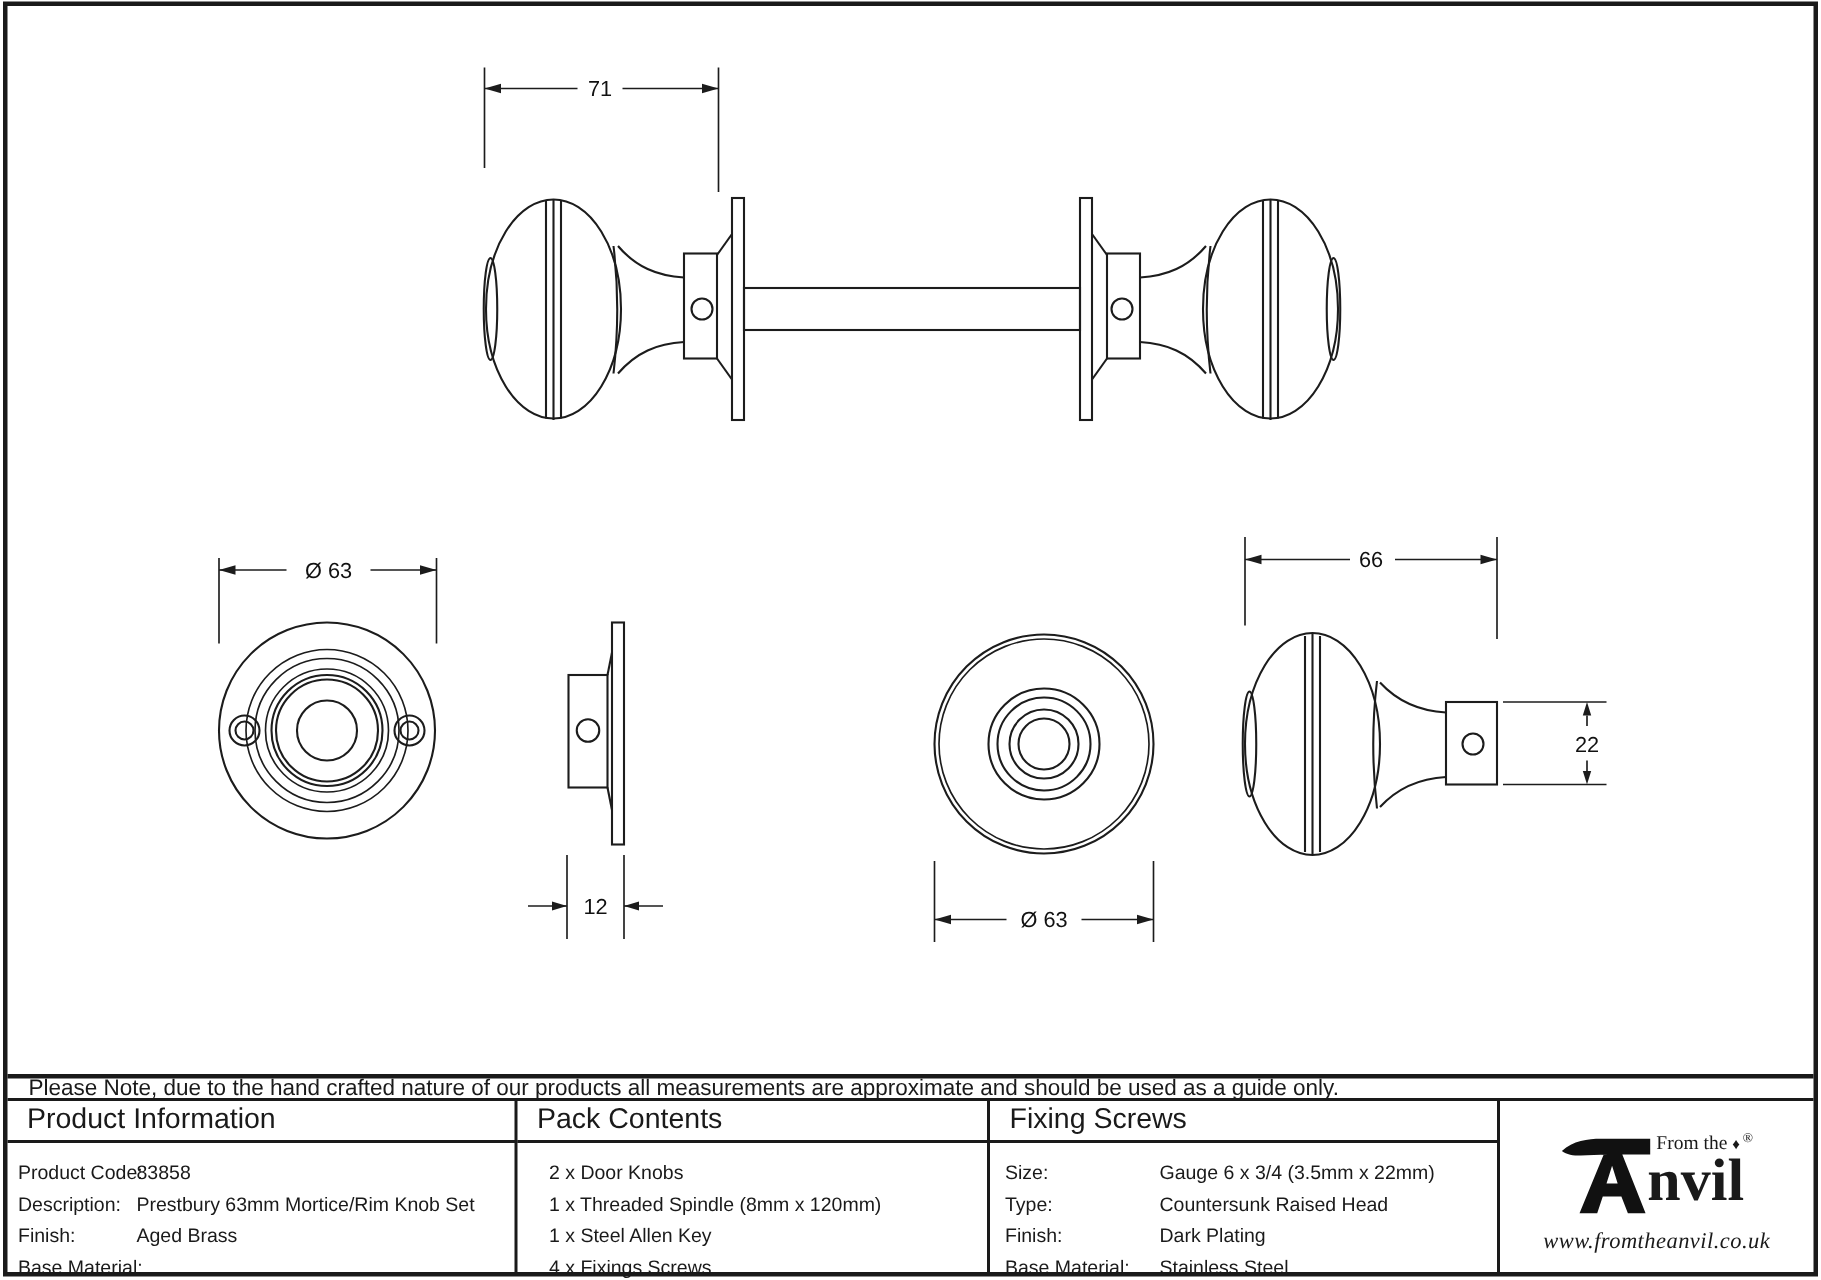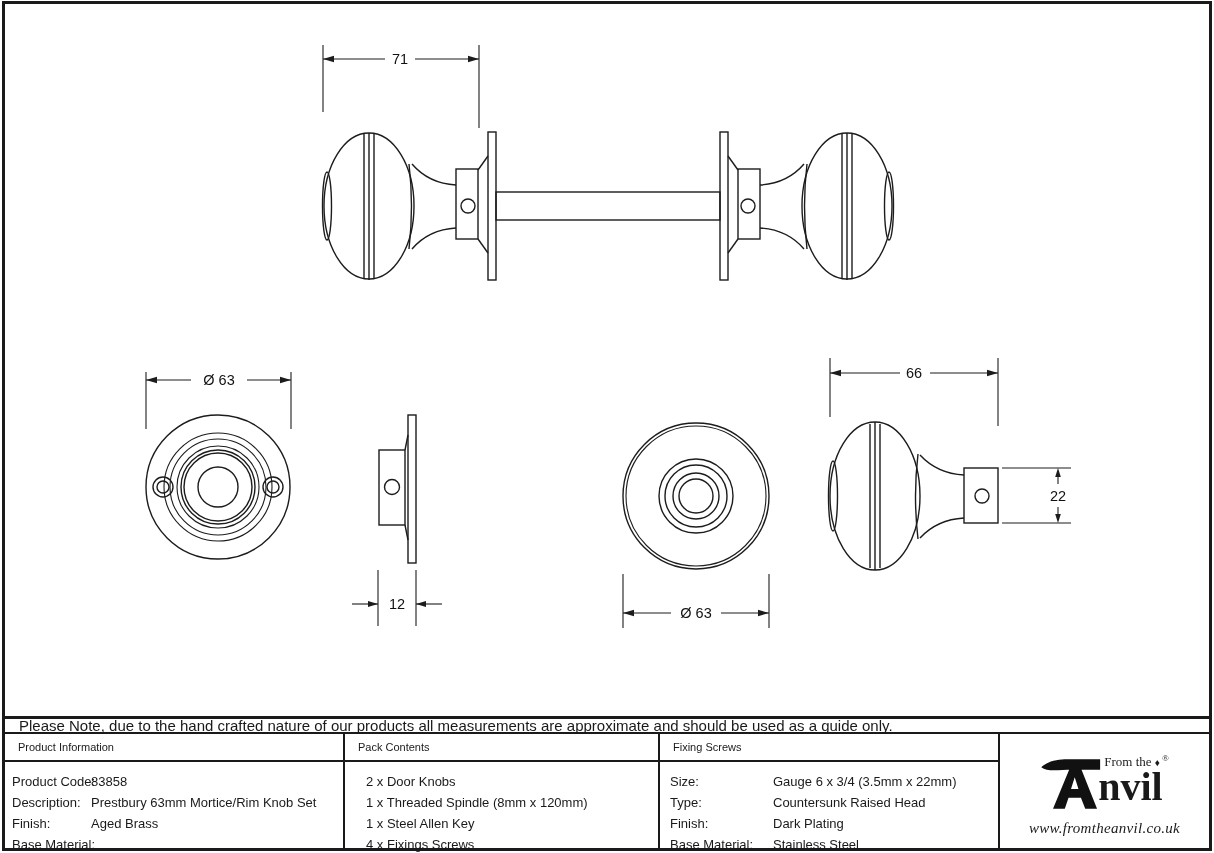--- a/index.html
+++ b/index.html
@@ -3,21 +3,21 @@
 <meta charset="utf-8">
 <style>
   html,body{margin:0;padding:0;background:#fff;}
   body{width:1214px;height:853px;position:relative;font-family:"Liberation Sans",sans-serif;color:#1a1a1a;}
   .sheet{position:absolute;left:2px;top:1px;right:2px;bottom:2px;border:3px solid #1a1a1a;display:flex;flex-direction:column;background:#fff;}
   .drawing-area{height:712px;position:relative;overflow:hidden;}
   .drawing-area svg{display:block;}
   .note-row{height:18px;box-sizing:border-box;border-top:3px solid #1a1a1a;border-bottom:2px solid #1a1a1a;display:flex;align-items:center;padding-left:14px;font-size:15px;}
   .spec-table{flex:1;display:grid;grid-template-columns:340px 315px 340px 1fr;grid-template-rows:28px 1fr;}
   .cell{position:relative;box-sizing:border-box;}
-  .hdr{border-right:2px solid #1a1a1a;border-bottom:2px solid #1a1a1a;font-size:11px;display:flex;align-items:center;padding-left:13px;}
+  .hdr{border-right:2px solid #1a1a1a;border-bottom:2px solid #1a1a1a;font-size:19px;display:flex;align-items:center;padding-left:13px;}
   .bodycell{border-right:2px solid #1a1a1a;font-size:13px;}
   .col-lines{position:absolute;top:9px;line-height:21px;white-space:nowrap;}
   .labels{left:7px;}
   .values{left:86px;}
   .values3{left:113px;}
   .items{left:21px;}
   .logo-cell{grid-column:4;grid-row:1/3;display:flex;flex-direction:column;align-items:center;justify-content:center;}
   .logo-row{display:flex;align-items:flex-start;}
   .anvil-glyph{width:62px;height:64px;margin-top:6px;}
   .logo-text{display:flex;flex-direction:column;margin-left:2px;}

